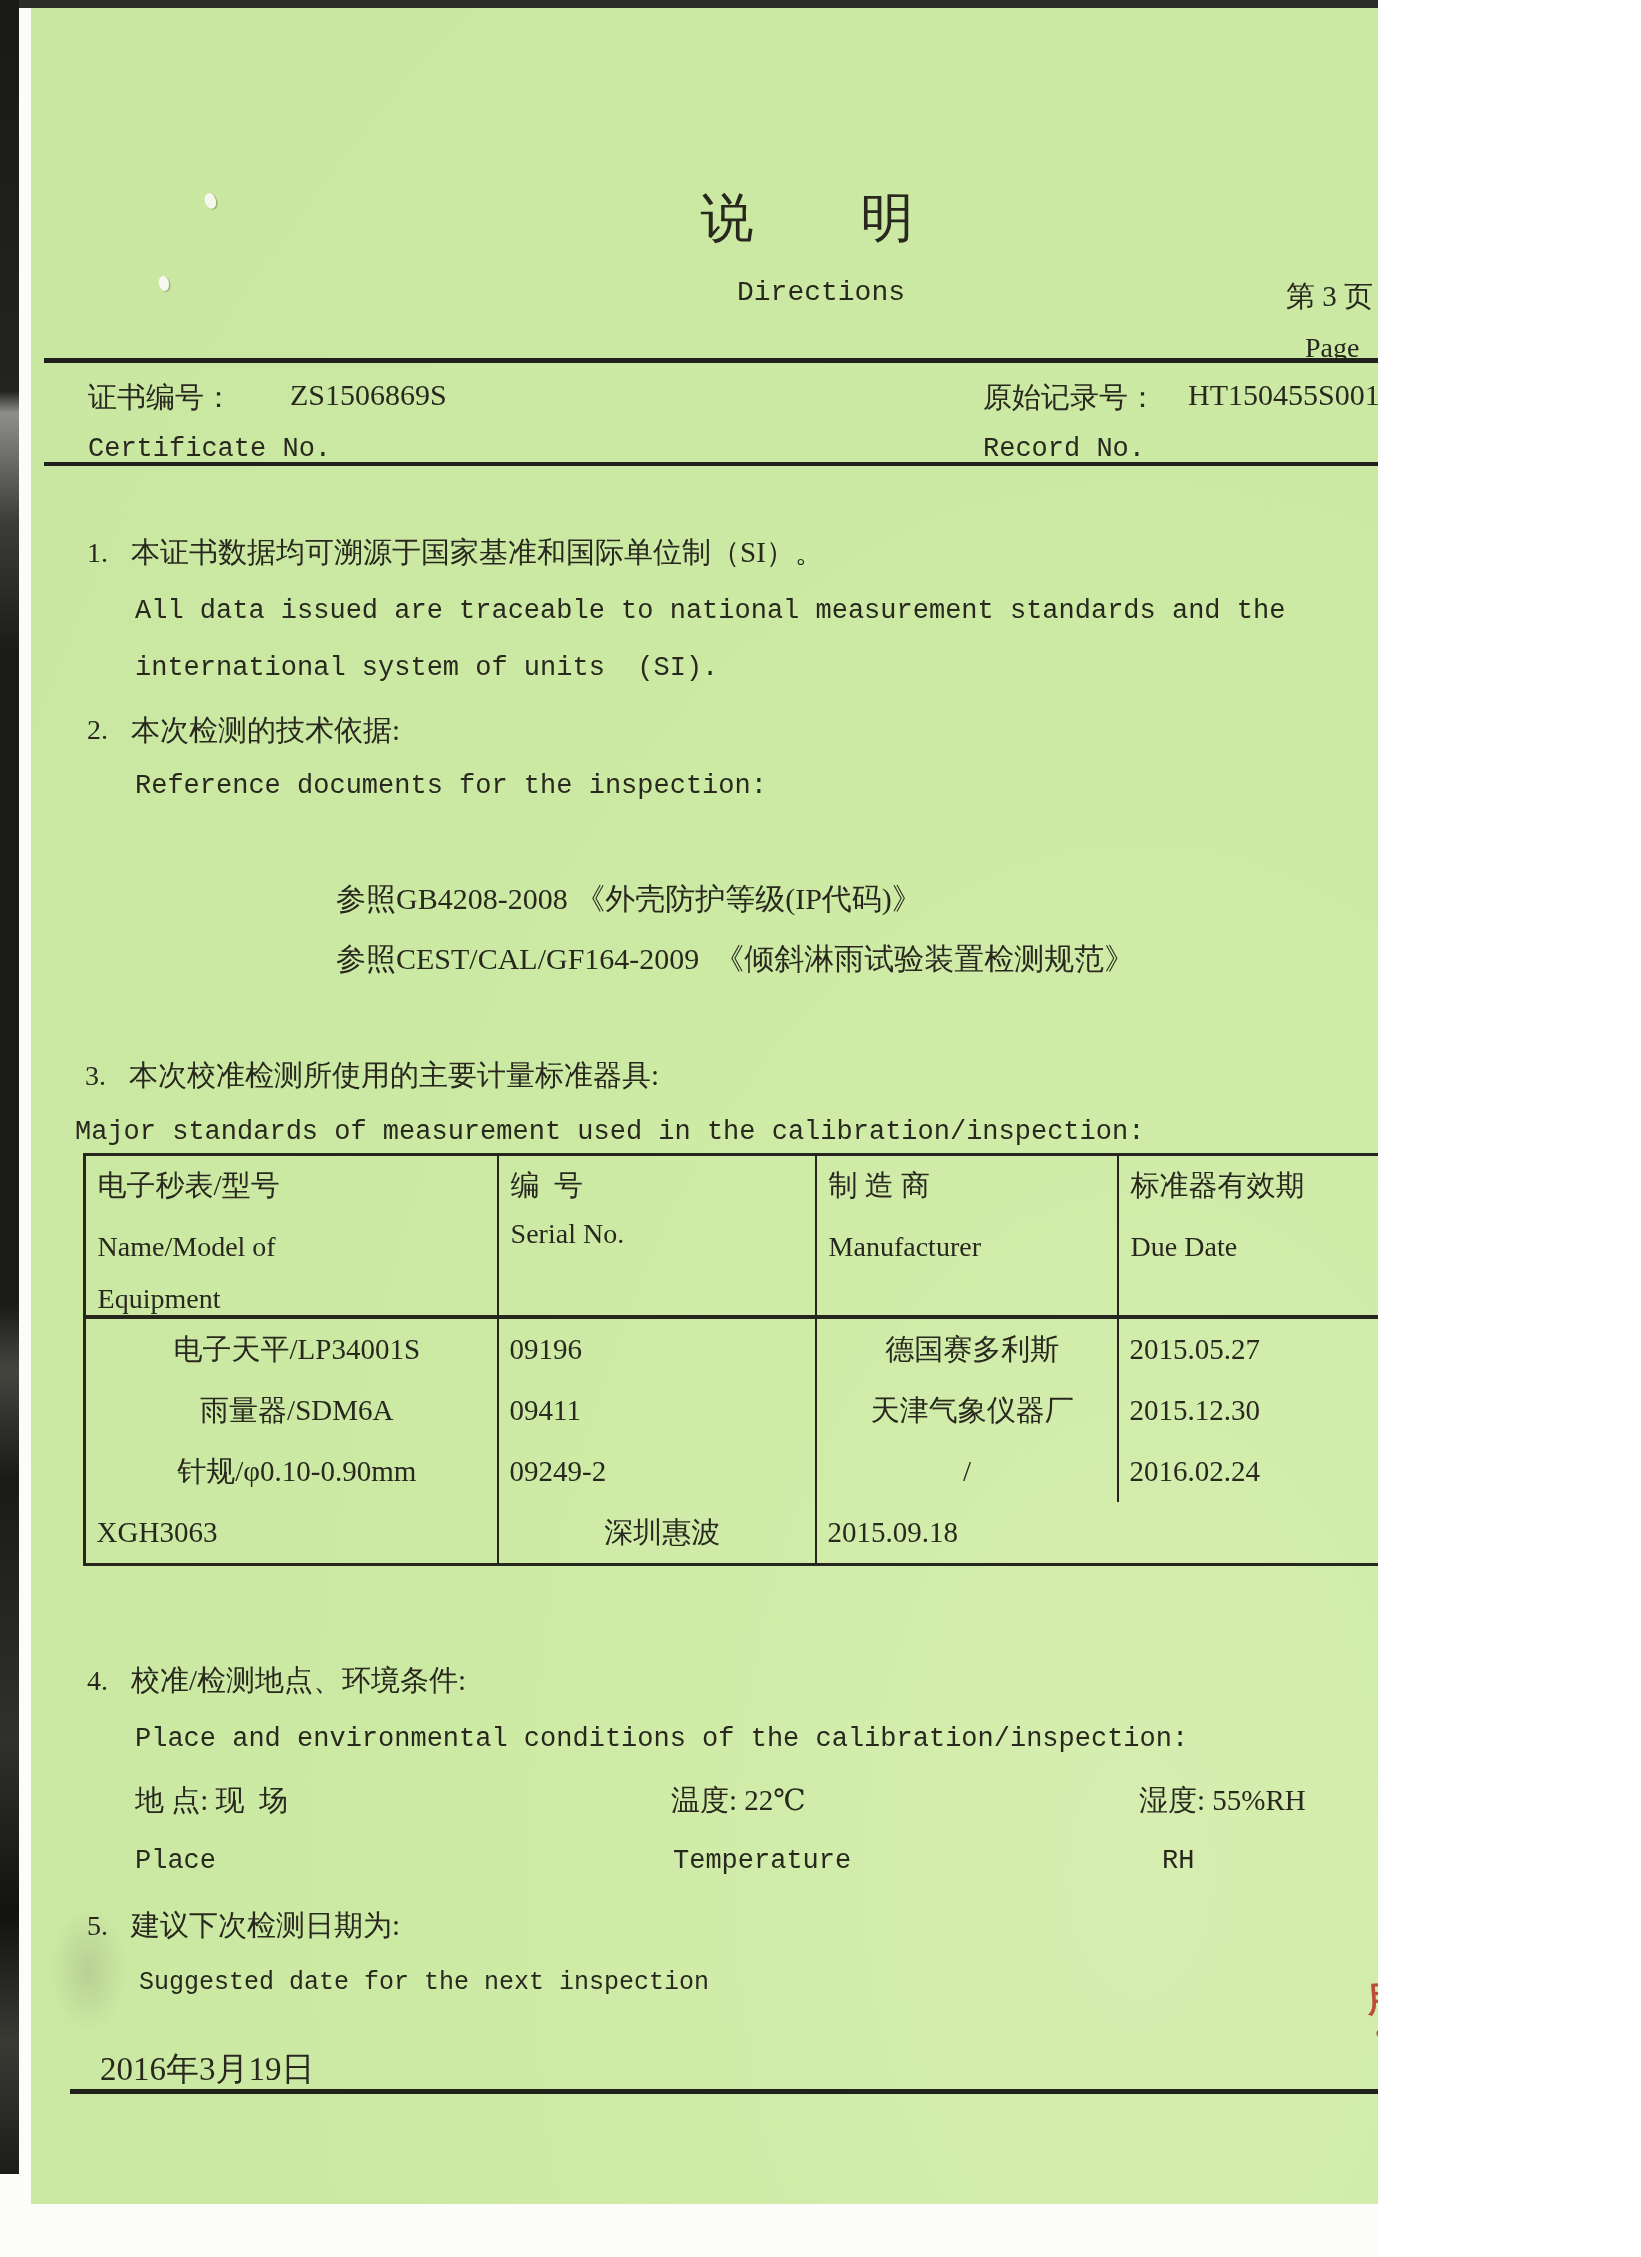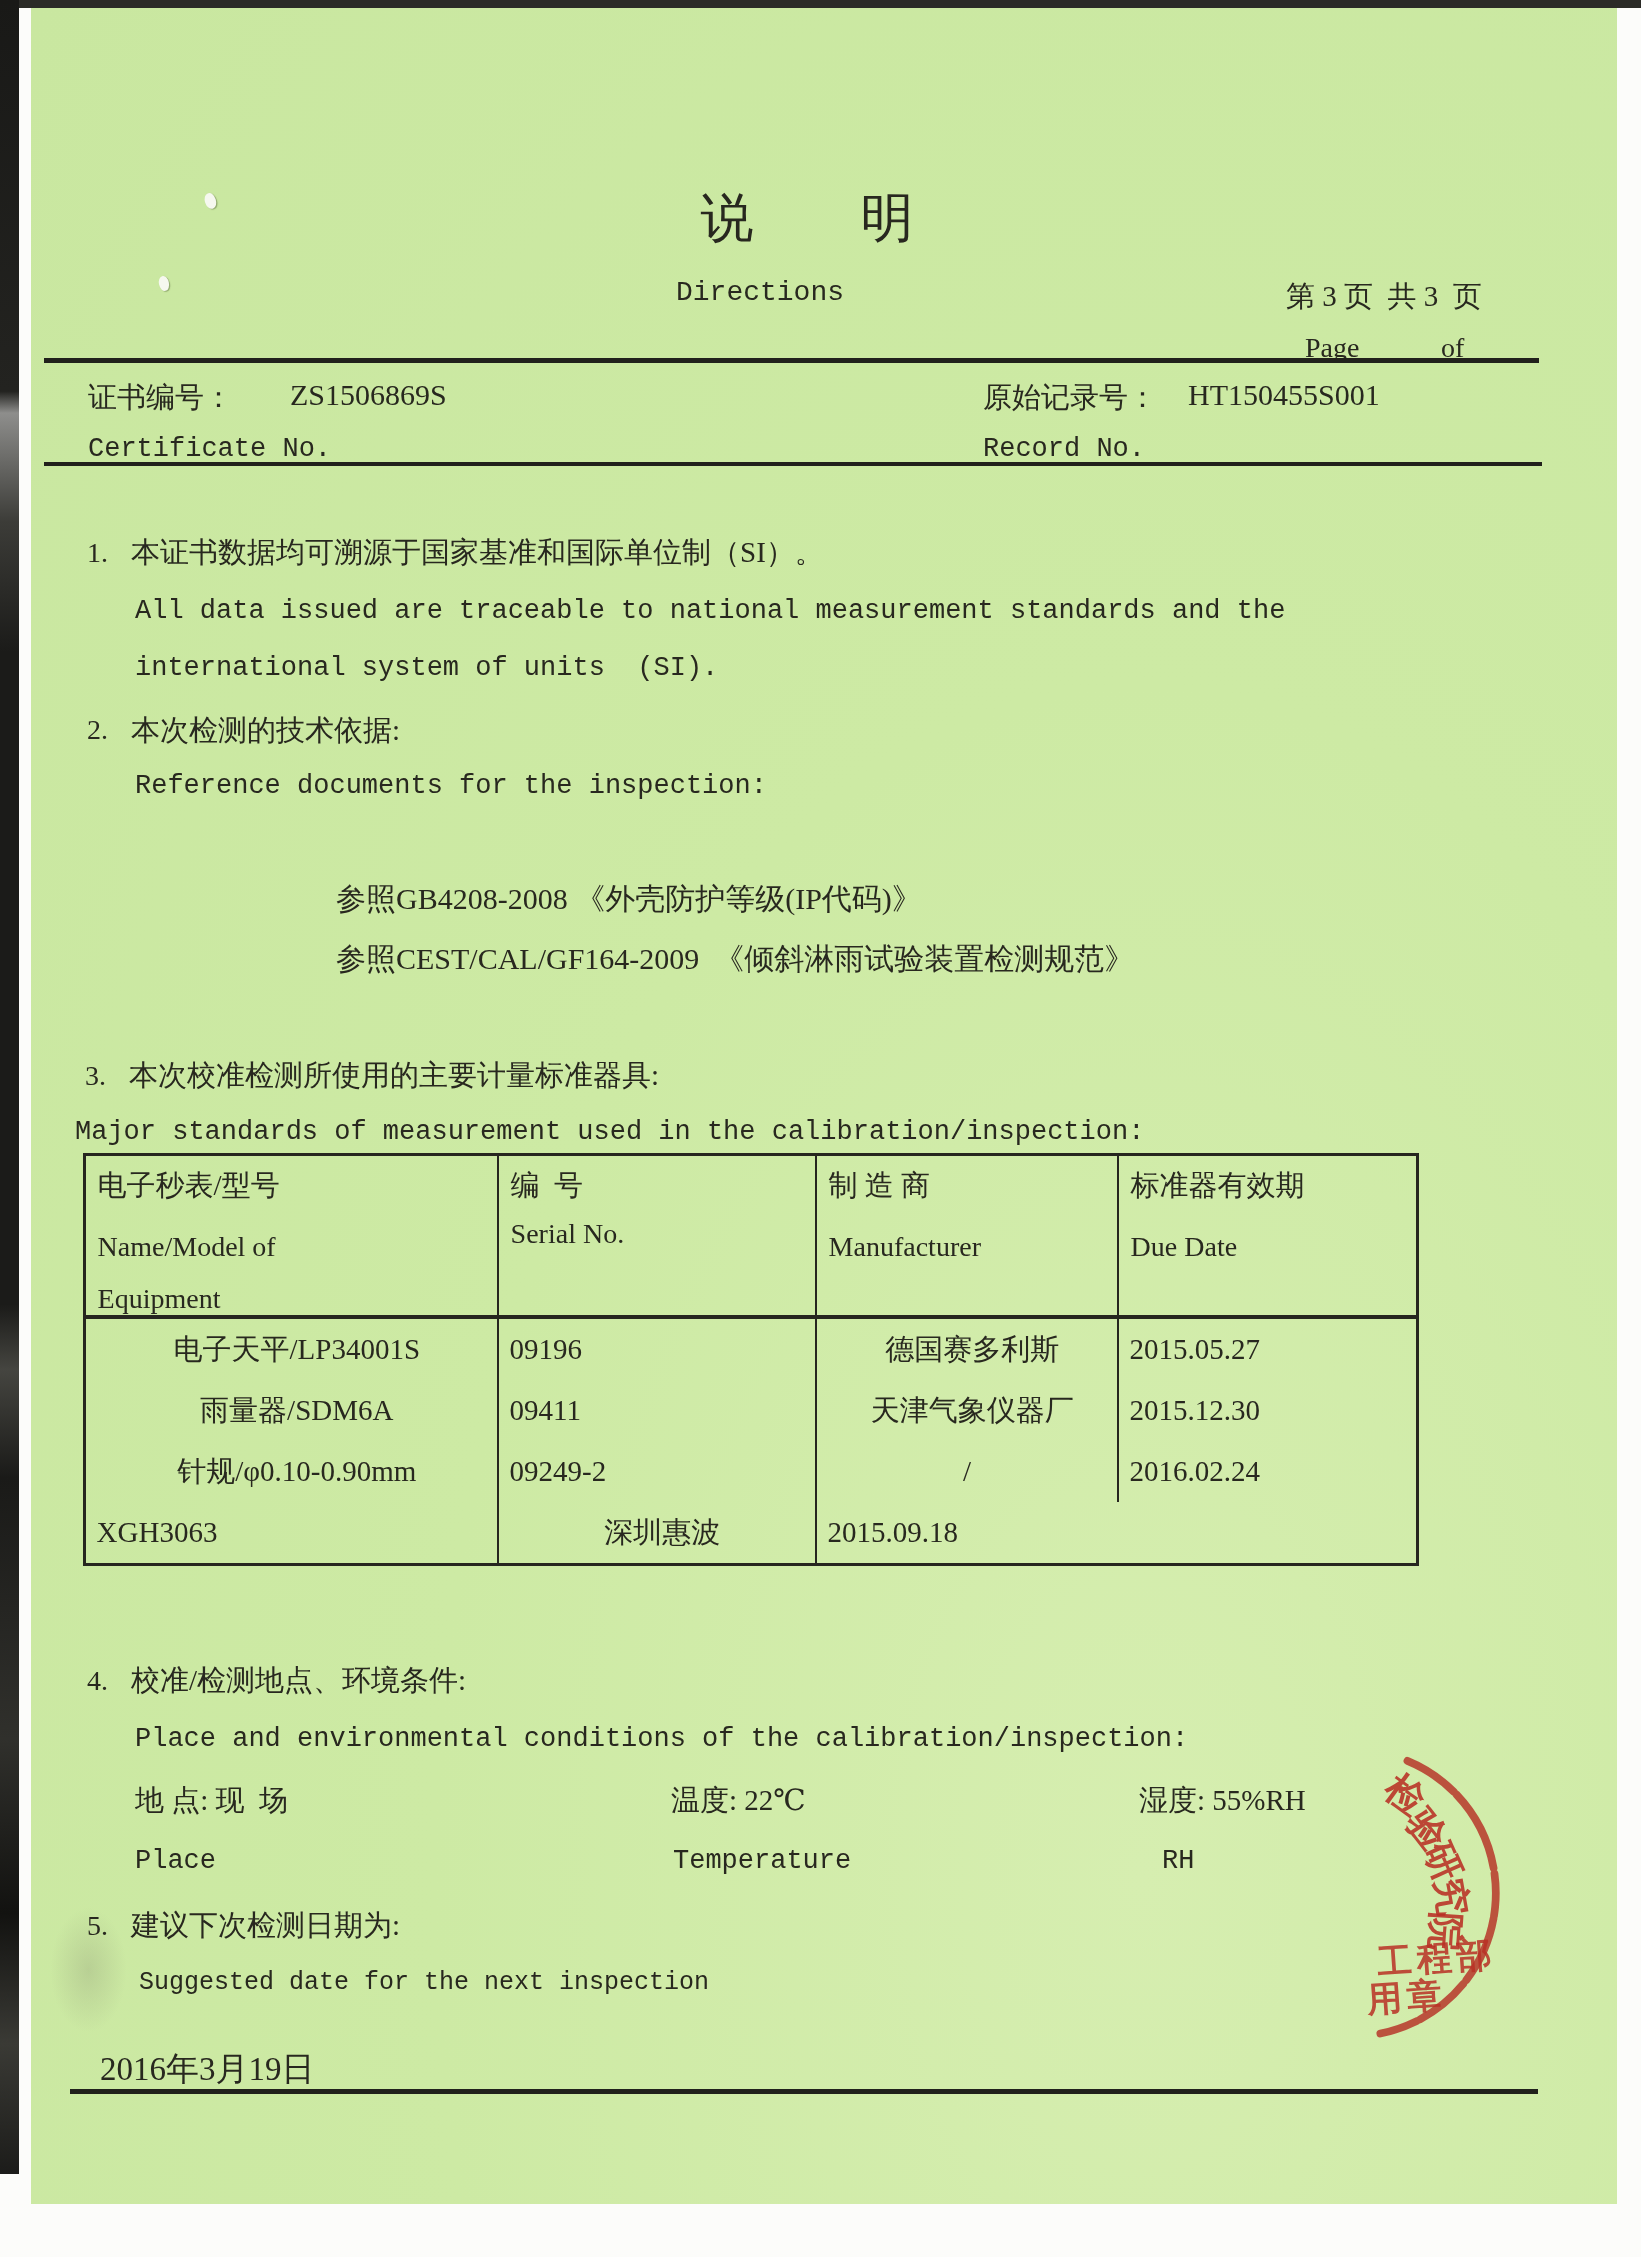--- a/index.html
+++ b/index.html
@@ -1,18 +1,18 @@
 <!DOCTYPE html>
 <html><head>
 <meta charset="utf-8">
 <style>
   html,body{margin:0;padding:0;background:#ffffff;}
   #canvas{
     position:relative;
-    width:1641px;height:2257px;
+    width:1378px;height:2257px;
     background:#fcfcfa;
     overflow:hidden;
     font-family:"Liberation Serif","DejaVu Serif",serif;
     color:#28281f;
   }
   
   .scan-top{position:absolute;left:0;top:0;width:1641px;height:7.7px;background:#2b2b27;}
   .scan-left{
     position:absolute;left:0;top:0;width:19.3px;height:2174px;
     background:linear-gradient(180deg,#191917 0%,#232320 18%,#14141279 19%,#3c3c38 24%,#1b1b19 30%,#1b1b19 60%,#454540 63%,#1a1a18 68%,#30302c 80%,#121210 88%,#3a3a35 94%,#1c1c1a 100%);
@@ -58,21 +58,21 @@
 <div id="canvas">
 
   <div class="scan-top"></div>
   <div class="scan-left"></div>
   <div class="paper"></div>
   <div class="hole" style="left:205px;top:193px;width:10.6px;height:16.4px;transform:rotate(-18deg);"></div>
   <div class="hole" style="left:159px;top:276px;width:9.7px;height:15.4px;transform:rotate(-12deg);"></div>
   <div class="smudge"></div>
 
   <div class="t cjk" style="left:579px;top:183px;width:483px;text-align:center;font-size:53px;letter-spacing:27px;">说　明</div>
-  <div class="t mono" style="left:676px;top:277px;width:290px;font-size:28px;">Directions</div>
+  <div class="t mono" style="left:676px;top:277px;width:290px;text-align:center;font-size:28px;">Directions</div>
   <div class="t cjk" style="left:1286px;top:277px;font-size:29px;">第 3 页  共 3  页</div>
   <div class="t" style="left:1305px;top:332px;font-size:28px;">Page</div>
   <div class="t" style="left:1441px;top:332px;font-size:28px;">of</div>
 
   <div class="rule" style="left:44px;top:358px;width:1495px;height:4.8px;"></div>
 
   <div class="t cjk" style="left:88px;top:378px;font-size:29px;">证书编号：</div>
   <div class="t" style="left:290px;top:378px;font-size:30px;">ZS1506869S</div>
   <div class="t mono" style="left:88px;top:434px;font-size:27px;">Certificate No.</div>
   <div class="t cjk" style="left:983px;top:378px;font-size:29px;">原始记录号：</div>

